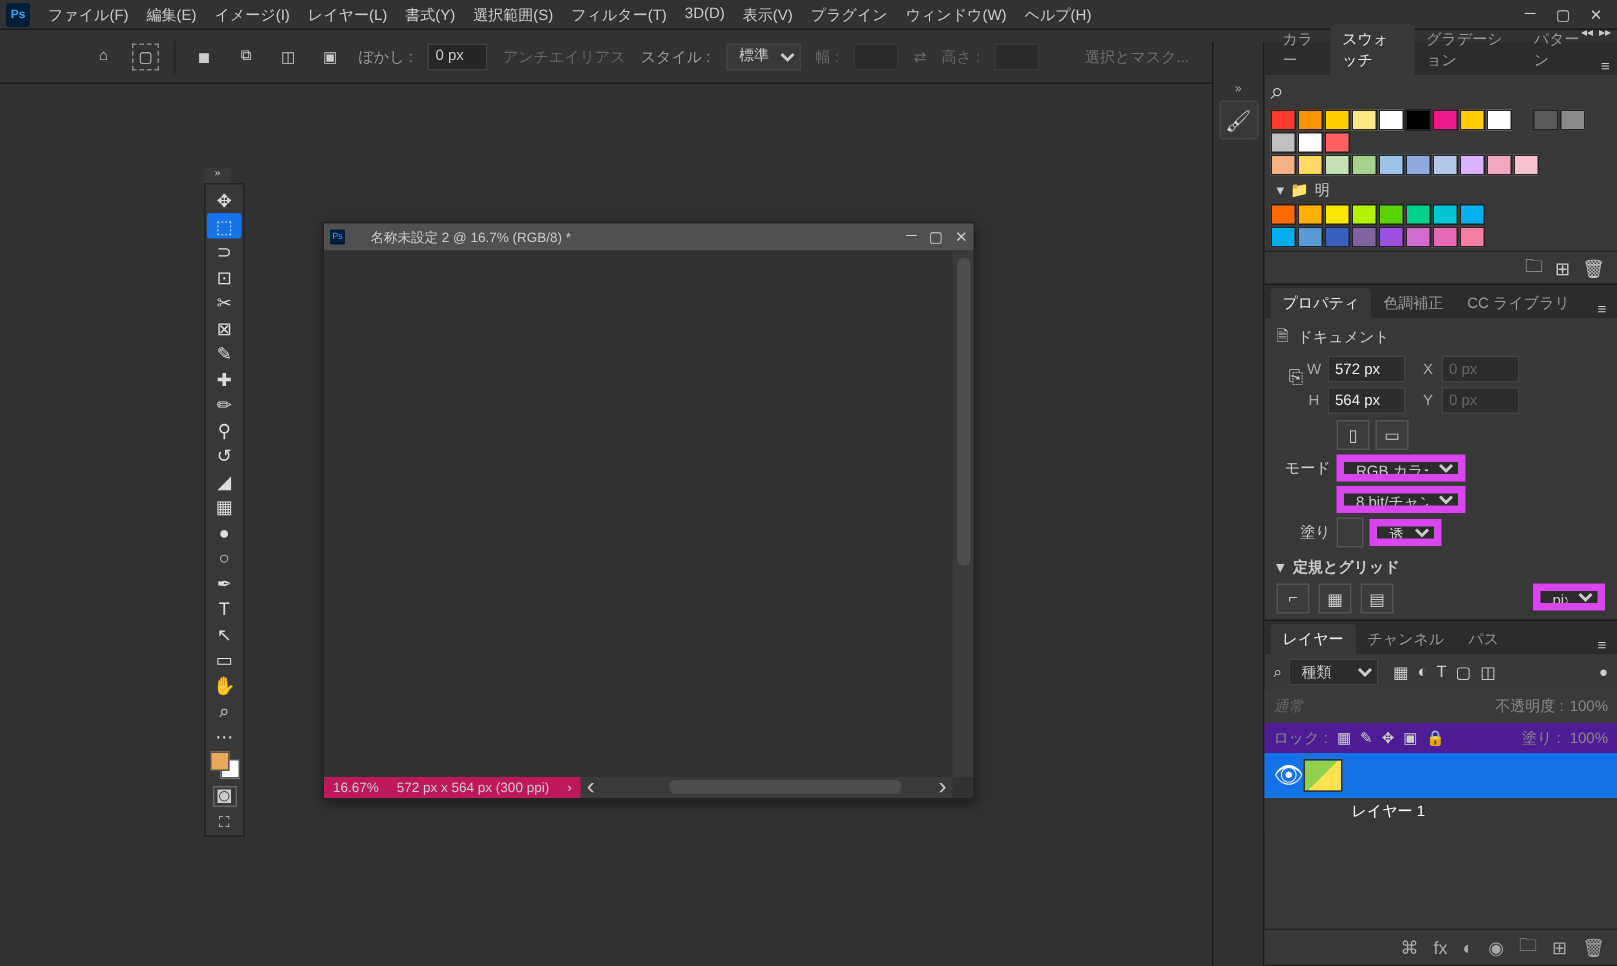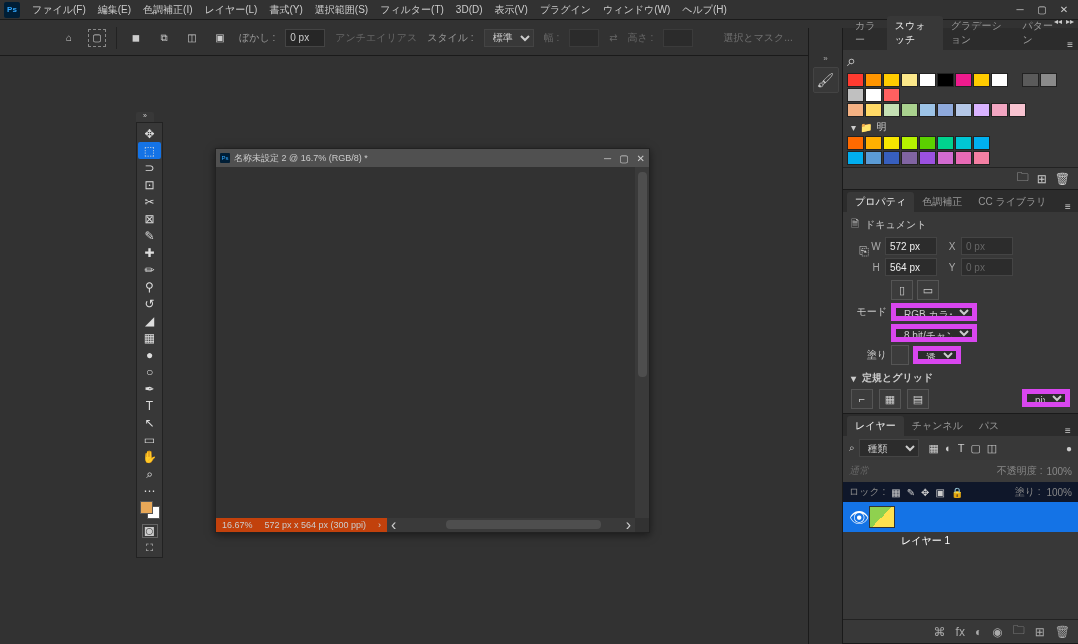--- a/index.html
+++ b/index.html
@@ -28,29 +28,29 @@
 .tool-btn { width: 23px; height: 17px; display: flex; align-items: center; justify-content: center; font-size: 12px; cursor: pointer; color: #ddd; position: relative; }
 .tool-btn.active { background: #1473e6; border-radius: 2px; }
 .tool-swap { display: flex; position: relative; width: 24px; height: 18px; margin-top: 2px; }
 .tool-fg { width: 13px; height: 13px; background: #e8a858; position: absolute; left: 2px; top: 0; border: 1px solid #555; }
 .tool-bg { width: 13px; height: 13px; background: #fff; position: absolute; right: 2px; bottom: 0; border: 1px solid #555; }
 .tool-qbtn { width: 16px; height: 14px; border: 1px solid #666; margin-top: 5px; display: flex; align-items: center; justify-content: center; }
 .tool-sbtn { width: 16px; height: 14px; display: flex; align-items: center; justify-content: center; font-size: 10px; margin-top: 3px; }
 
 
 .doc-window { position: absolute; left: 215px; top: 148px; width: 435px; height: 385px; background: #323232; border: 1px solid #222; box-shadow: 0 2px 8px rgba(0,0,0,0.5); }
-.doc-titlebar { height: 18px; background: #505050; display: flex; align-items: center; font-size: 9px; padding: 0 4px; gap: 4px; }
+.doc-titlebar { height: 18px; background: #505050; display: flex; align-items: center; font-size: 9px; padding: 0 4px; gap: 17px; }
 .doc-title-icon { width: 10px; height: 10px; background: #001e36; color: #31a8ff; font-size: 6px; display: flex; align-items: center; justify-content: center; border-radius: 1px; }
 .doc-title-controls { margin-left: auto; display: flex; gap: 8px; }
 .doc-title-controls span { cursor: pointer; font-size: 10px; }
 .doc-canvas-area { position: absolute; top: 18px; left: 0; right: 14px; bottom: 14px; background: #323232; }
 .doc-scrollv { position: absolute; right: 0; top: 18px; bottom: 14px; width: 14px; background: #3a3a3a; }
 .doc-scrollv-thumb { position: absolute; right: 2px; top: 5px; width: 9px; height: 205px; background: #4e4e4e; border-radius: 4px; }
 .doc-scrollh { position: absolute; left: 0; right: 14px; bottom: 0; height: 14px; background: #3a3a3a; display: flex; align-items: center; }
-.doc-statusbar { background: #c2410c; font-size: 9px; padding: 4px 6px; display: flex; align-items: center; gap: 12px; height: 14px; }
+.doc-statusbar { background: #be185d; font-size: 9px; padding: 4px 6px; display: flex; align-items: center; gap: 12px; height: 14px; }
 .doc-scrollh-track { flex: 1; position: relative; height: 14px; }
 .doc-scrollh-thumb { position: absolute; left: 50px; top: 2px; width: 155px; height: 9px; background: #4e4e4e; border-radius: 4px; }
 
 
 .right-dock { position: absolute; right: 0; top: 28px; bottom: 0; width: 270px; display: flex; }
 .dock-iconbar { width: 34px; background: #323232; border-left: 1px solid #1a1a1a; padding-top: 26px; text-align: center; }
 .dock-iconbtn { width: 26px; height: 26px; margin: 1px auto; display: flex; align-items: center; justify-content: center; font-size: 14px; border: 1px solid #444; border-radius: 2px; cursor: pointer; background:#383838; }
 .panels-area { flex: 1; background: #383838; border-left: 1px solid #1a1a1a; display: flex; flex-direction: column; position: relative; }
 .panel-group { border-bottom: 1px solid #1a1a1a; position: relative; }
 .panel-tabs { height: 22px; display: flex; align-items: flex-end; background: #2c2c2c; font-size: 10px; padding-left: 4px; }
@@ -81,36 +81,36 @@
 .props-select.sm { width: 48px; }
 .props-btnrow { display: flex; gap: 6px; margin-top: 4px; }
 .props-btn { width: 22px; height: 20px; border: 1px solid #555; display: flex; align-items: center; justify-content: center; font-size: 11px; background: #3c3c3c; }
 
 
 .layers-toolbar { display: flex; align-items: center; gap: 4px; height: 24px; padding: 0 6px; font-size: 10px; }
 .layers-filter-combo { background: #2c2c2c; border: 1px solid #444; color: #ccc; height: 18px; font-size: 10px; width: 60px; padding: 0 4px; }
 .layers-filter-icons { display: flex; gap: 6px; margin-left: 6px; font-size: 11px; }
 .layers-row2 { display: flex; align-items: center; height: 22px; padding: 0 6px; gap: 4px; font-size: 10px; background:#3a3a3a; }
 .layers-row2 .dim { color: #666; font-style: italic; }
-.layers-lockrow { display: flex; align-items: center; height: 20px; padding: 0 6px; gap: 6px; font-size: 10px; background: #0f172a;}
+.layers-lockrow { display: flex; align-items: center; height: 20px; padding: 0 6px; gap: 6px; font-size: 10px; background: #4c1d95;}
 .layers-list { background: #383838; min-height: 55px; }
 .layer-item { display: flex; align-items: center; height: 30px; background: #1473e6; color: #fff; padding: 0 6px; gap: 6px; }
 .layer-vis { width: 14px; text-align: center; }
 .layer-thumb { width: 26px; height: 22px; background: linear-gradient(135deg,#8fd14f 50%,#ffe24f 50%); border: 1px solid #333; }
 .layer-name { font-size: 10px; margin-top: 48px; }
 .layers-footer { height: 24px; display: flex; align-items: center; justify-content: flex-end; gap: 10px; padding: 0 8px; font-size: 12px; border-top: 1px solid #222; color:#aaa; margin-top: auto; background:#383838; }
 </style>
 </head>
 <body>
 
 <div class="menubar">
   <div class="ps-icon">Ps</div>
   <div class="menu-item">ファイル(F)</div>
   <div class="menu-item">編集(E)</div>
-  <div class="menu-item">色調補正(I)</div>
+  <div class="menu-item">イメージ(I)</div>
   <div class="menu-item">レイヤー(L)</div>
   <div class="menu-item">書式(Y)</div>
   <div class="menu-item">選択範囲(S)</div>
   <div class="menu-item">フィルター(T)</div>
   <div class="menu-item">3D(D)</div>
   <div class="menu-item">表示(V)</div>
   <div class="menu-item">プラグイン</div>
   <div class="menu-item">ウィンドウ(W)</div>
   <div class="menu-item">ヘルプ(H)</div>
   <div class="window-controls">

